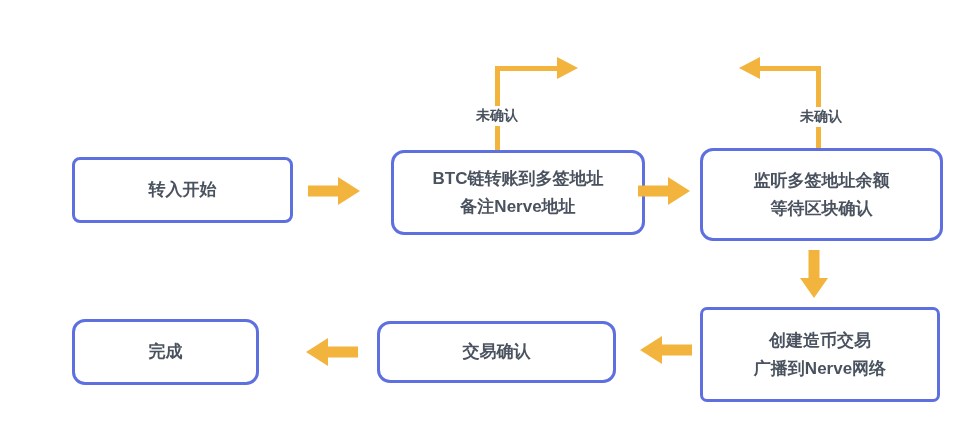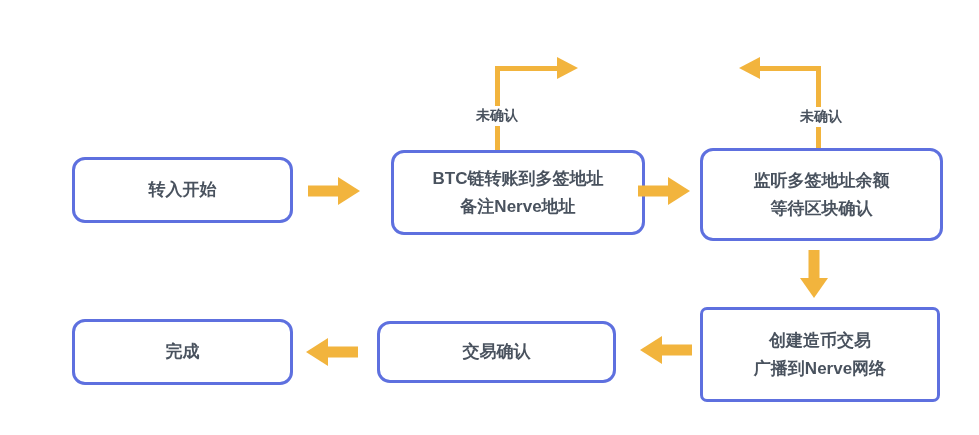--- a/index.html
+++ b/index.html
@@ -18,26 +18,26 @@
     background:#fff;
     display:flex;align-items:center;justify-content:center;
     text-align:center;
     font-size:17px;font-weight:600;
     color:var(--text,#49525E);
     line-height:1.6;
     white-space:pre-line;
   }
   .node-fail{left:583px;top:35px;width:151px;height:65px;
     border:2.5px solid var(--fail_border,#C6CACE);border-radius:15px;}
-  .node-start{left:72px;top:157px;width:221px;height:66px;}
+  .node-start{left:72px;top:157px;width:221px;height:66px;border-radius:8px;}
   .node-transfer{left:391px;top:150px;width:254px;height:85px;}
   .node-listen{left:700px;top:148px;width:243px;height:93px;}
   .node-mint{left:700px;top:307px;width:240px;height:95px;border-radius:7px;}
   .node-confirm{left:377px;top:321px;width:239px;height:62px;}
-  .node-done{left:72px;top:319px;width:221px;height:66px;}
+  .node-done{left:72px;top:319px;width:187px;height:66px;}
 
   .blockarrow{position:absolute;color:var(--arrow,#F2B43D);}
   .ba1{left:308px;top:176px;}
   .ba2{left:638px;top:176px;}
   .ba3{left:640px;top:335px;}
   .ba4{left:306px;top:337px;}
   .ba-down{left:799px;top:250px;}
 
   .seg{position:absolute;background:var(--arrow,#F2B43D);}
   .seg-left-vert{left:495px;top:66px;width:5px;height:84px;}

